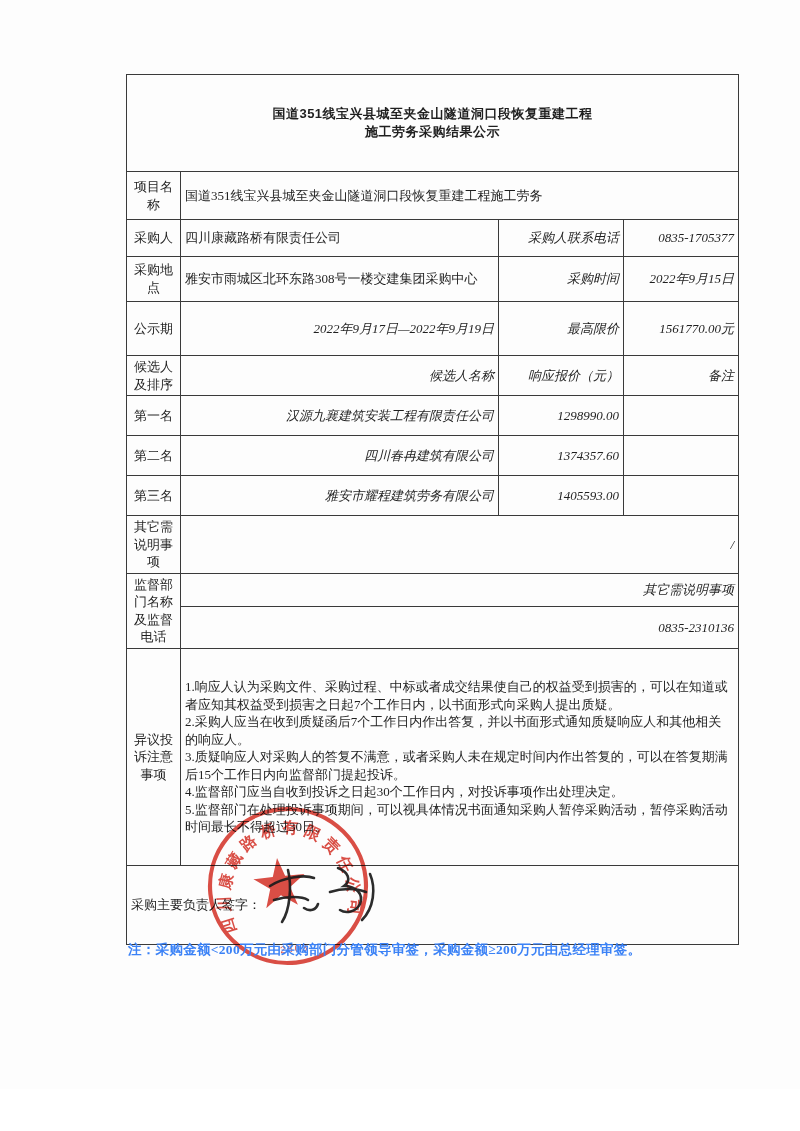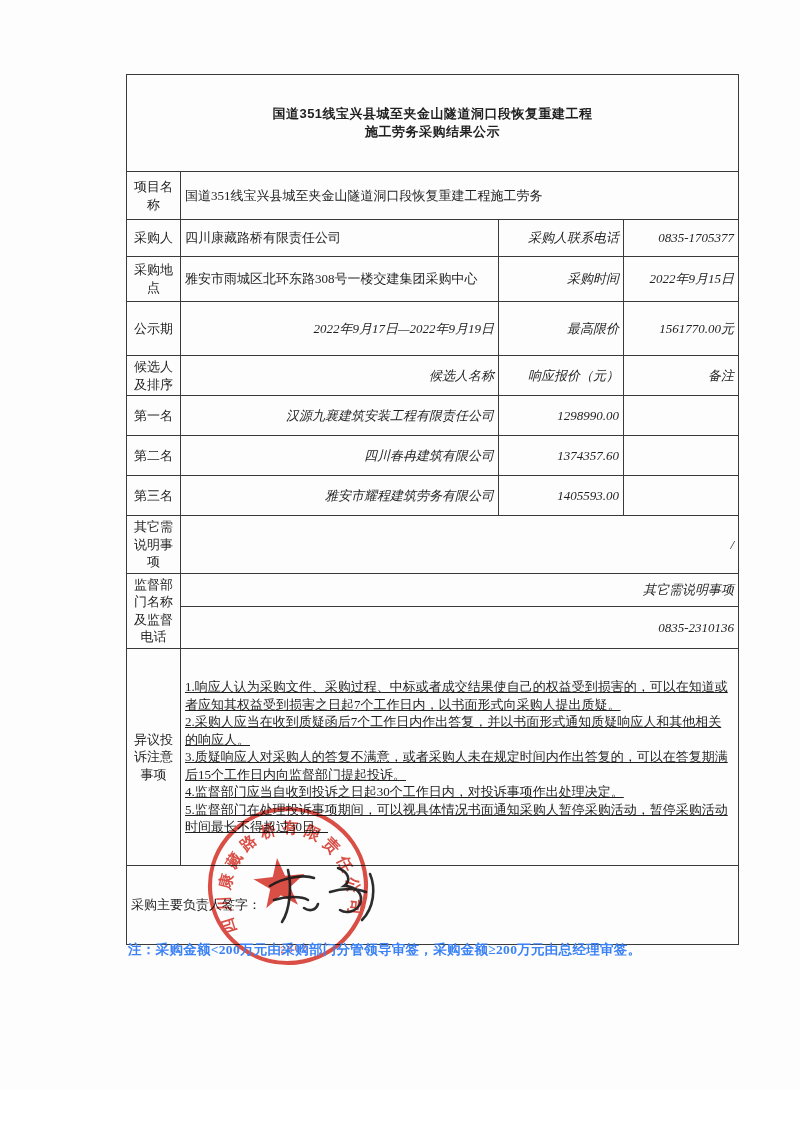--- a/index.html
+++ b/index.html
@@ -35,21 +35,21 @@
   }
   .lbl{text-align:center;padding:2px 2px;}
   .ctr{text-align:right;font-style:italic;}
   .val-left{text-align:left;padding-left:7px;}
   .notice-cell{
     vertical-align:top;
     padding:28px 10px 8px 8px;
     font-size:12.5px;
     line-height:1.62;
   }
-  .notice-cell p{margin:0;text-decoration:underline;}
+  .notice-cell p{margin:0;}
   .sig-cell{
     height:74px;
     font-size:13.5px;
     padding-left:6px;
     vertical-align:middle;
     text-align:left;
     margin-top:32px;
   }
   .foot-note{
     position:absolute;left:128px;top:941px;

